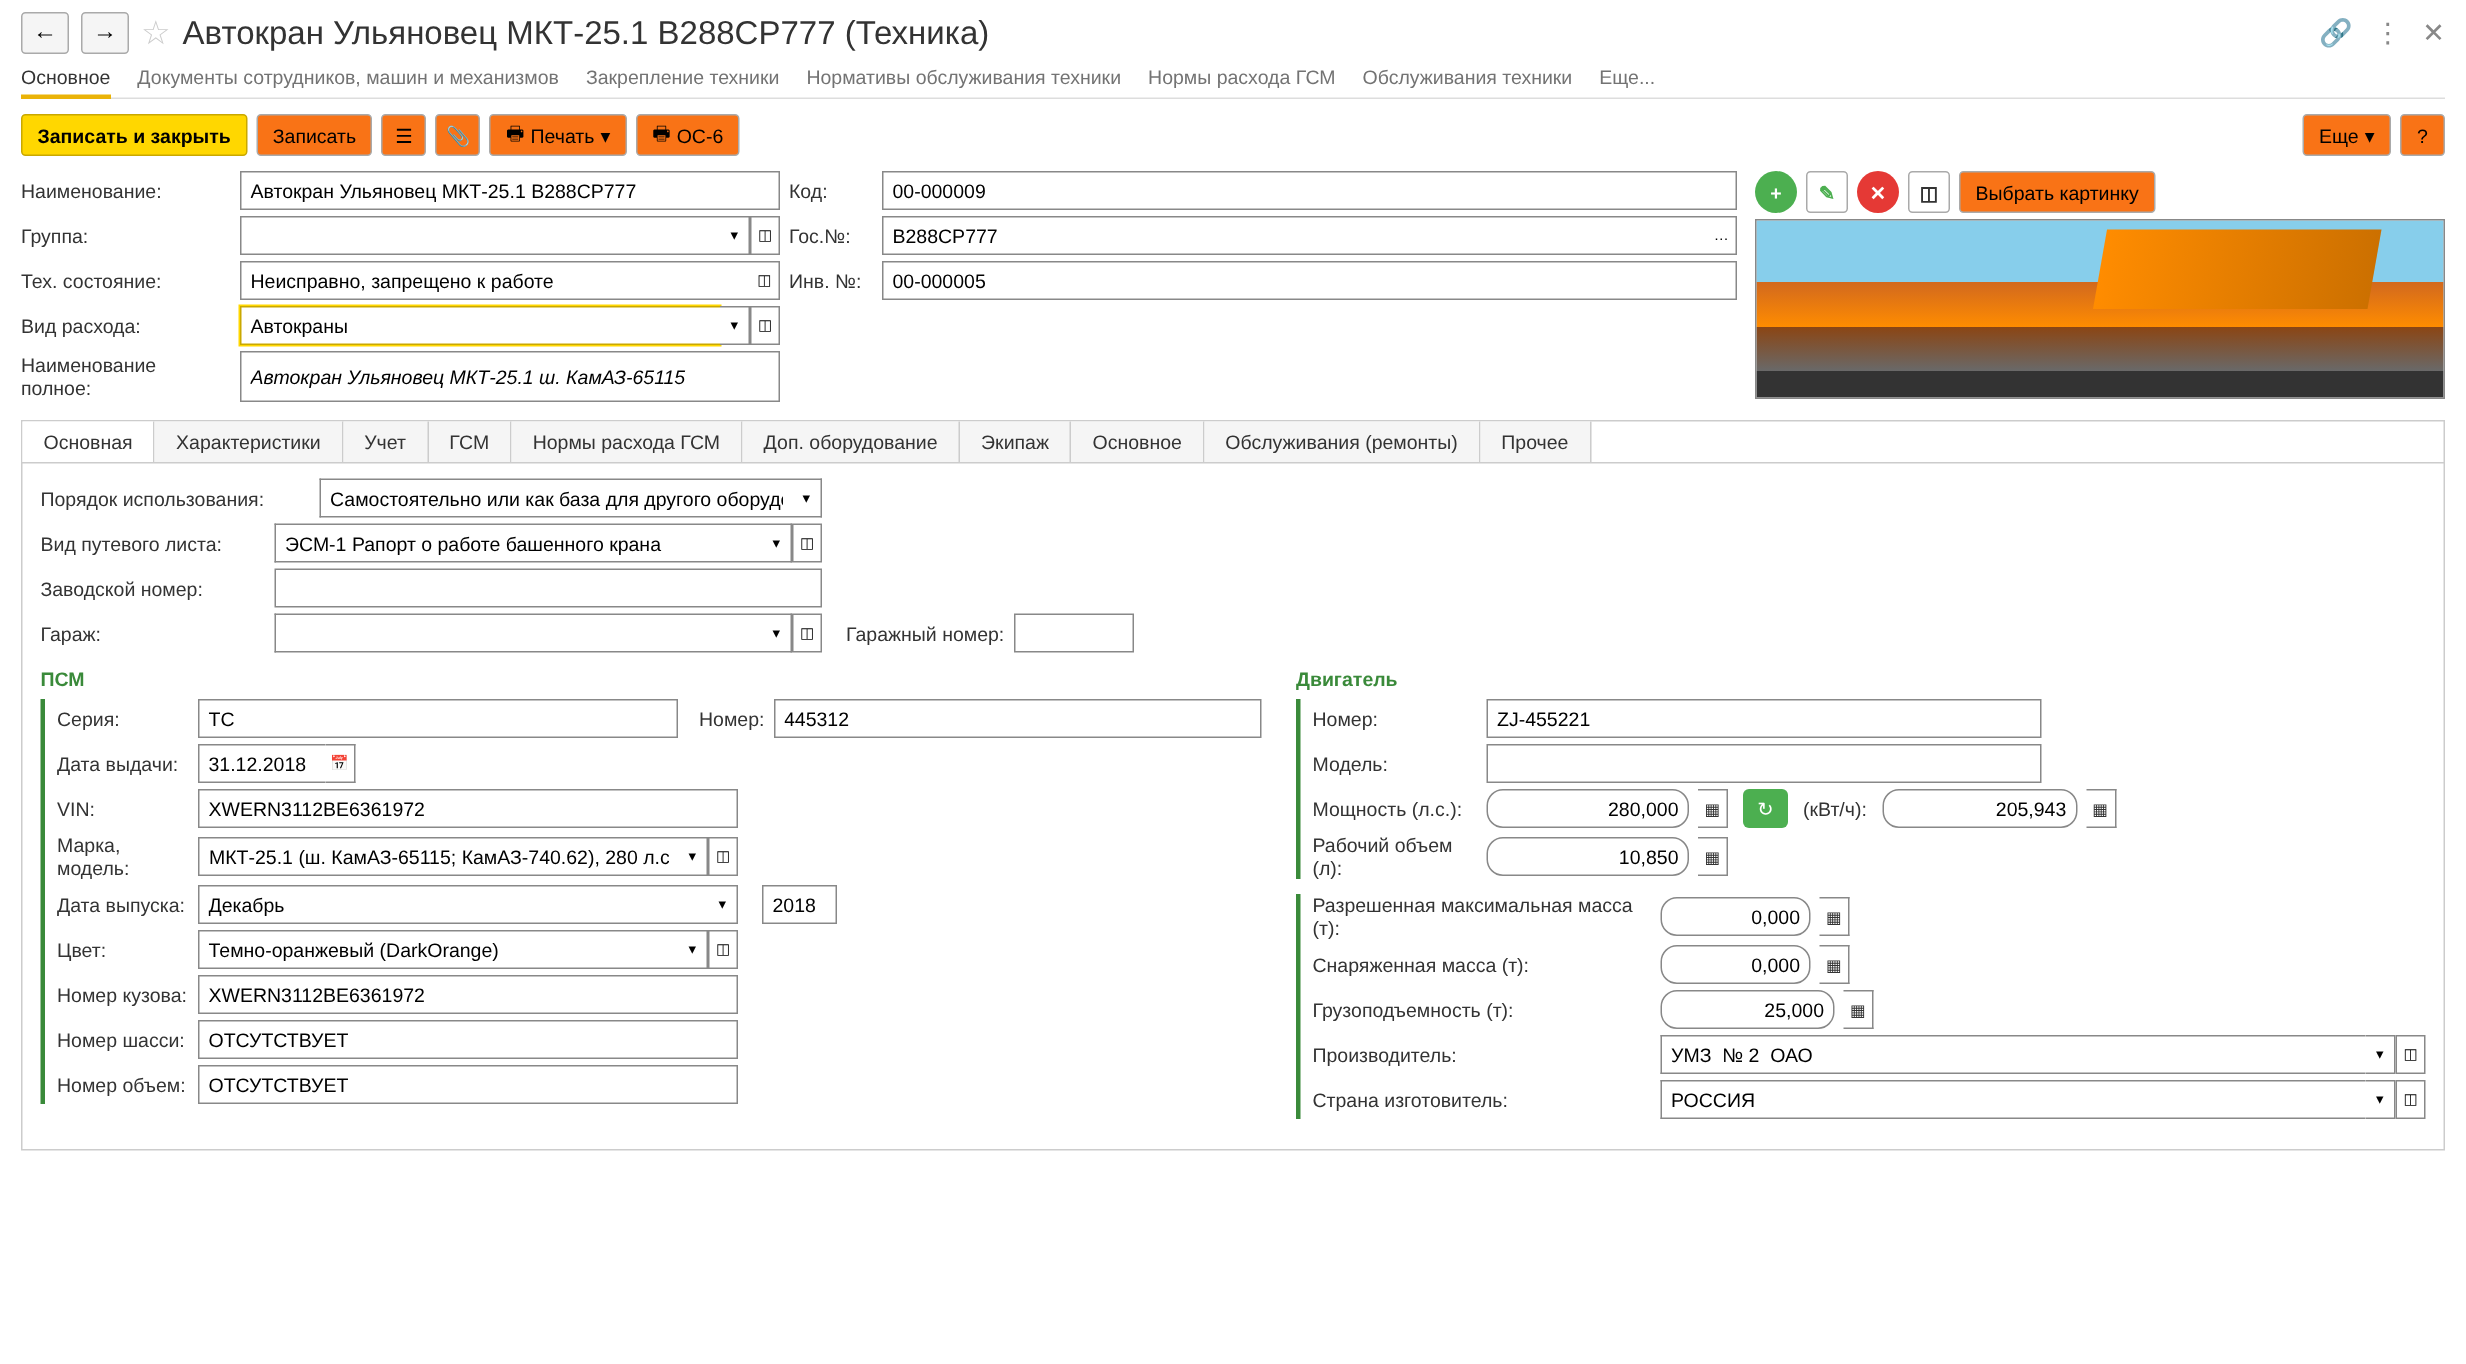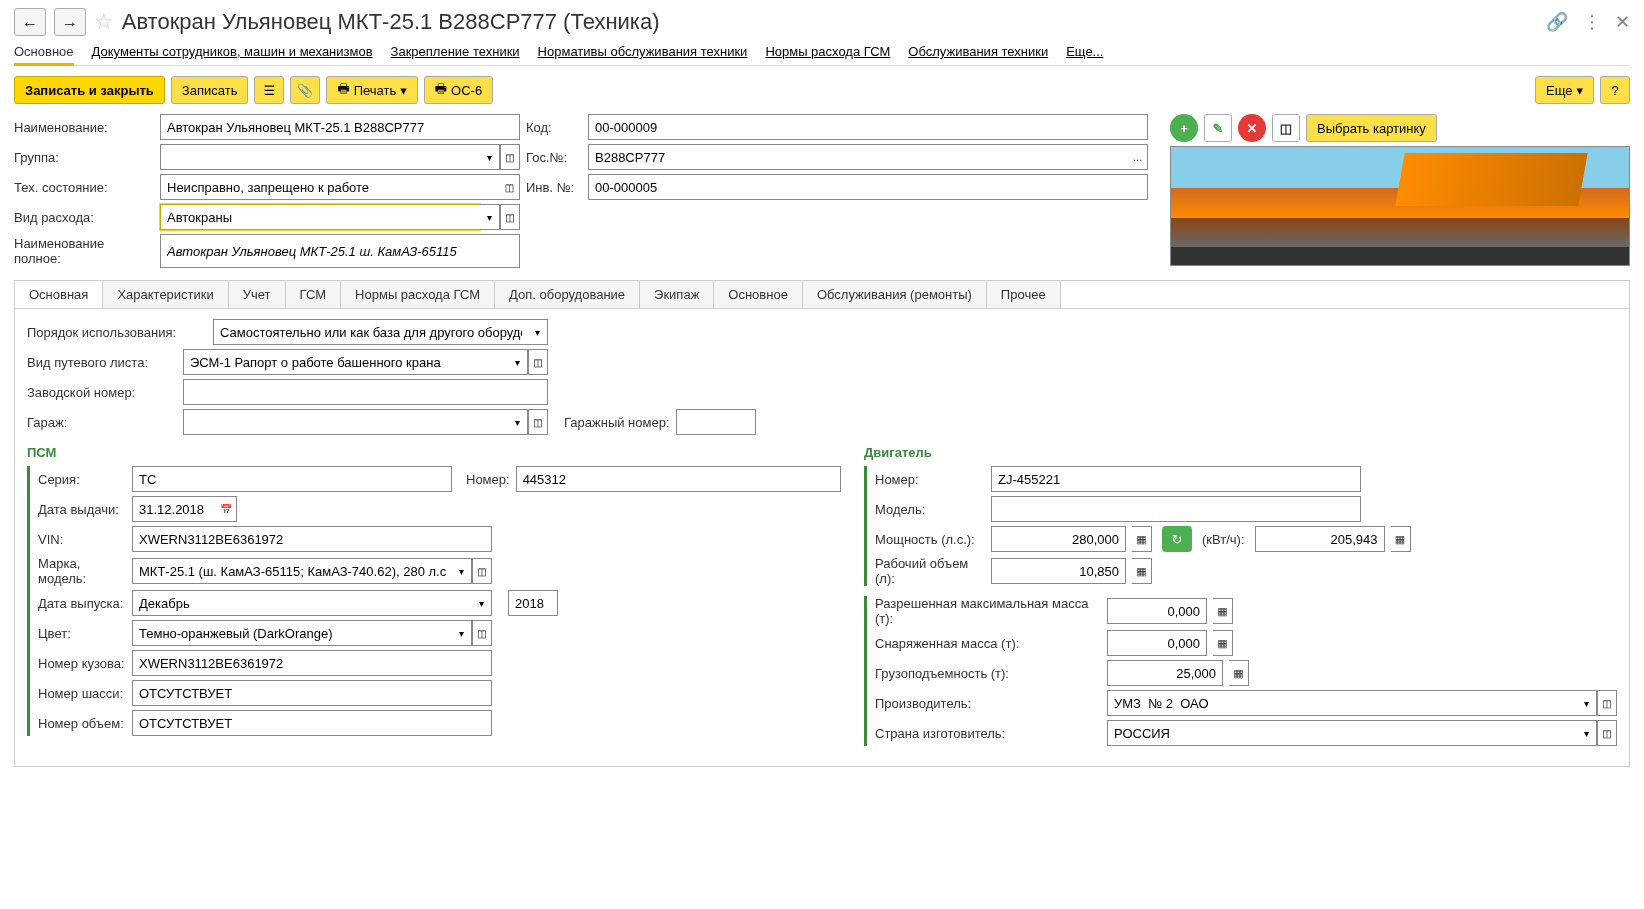--- a/index.html
+++ b/index.html
@@ -4,28 +4,28 @@
 <style>
 * { box-sizing: border-box; margin: 0; padding: 0; font-family: Arial, sans-serif; }
 body { font-size: 13px; color: #333; background: #fff; padding: 8px 14px; }
 .header { display: flex; align-items: center; gap: 8px; margin-bottom: 8px; }
 .nav-btn { width: 32px; height: 28px; border: 1px solid #aaa; background: #f5f5f5; border-radius: 3px; cursor: pointer; display: flex; align-items: center; justify-content: center; font-size: 16px; }
 .star { font-size: 22px; color: #ccc; cursor: pointer; }
 .title { font-size: 22px; color: #333; flex: 1; }
 .hdr-icons { display: flex; gap: 14px; align-items: center; }
 .hdr-ic { font-size: 18px; color: #888; cursor: pointer; }
 .navtabs { display: flex; gap: 18px; align-items: center; border-bottom: 1px solid #ddd; padding-bottom: 6px; margin-bottom: 10px; }
-.navtab { color: #000000; text-decoration: underline; cursor: pointer; }
+.navtab { color: #737373; cursor: pointer; }
 .navtab.active { color: #333; text-decoration: none; border-bottom: 3px solid #eab308; padding-bottom: 4px; margin-bottom: -7px; }
 .toolbar { display: flex; gap: 6px; align-items: flex-start; margin-bottom: 10px; }
-.btn { height: 28px; padding: 0 10px; border: 1px solid #aaa; background: #fde047; border-radius: 3px; cursor: pointer; display: inline-flex; align-items: center; gap: 4px; font-size: 13px; }
+.btn { height: 28px; padding: 0 10px; border: 1px solid #aaa; background: #f97316; border-radius: 3px; cursor: pointer; display: inline-flex; align-items: center; gap: 4px; font-size: 13px; }
 .btn.yellow { background: #ffd700; border-color: #c9a800; font-weight: bold; }
 .btn.icon { width: 30px; padding: 0; justify-content: center; }
 .spacer { flex: 1; }
-.main-row { display: flex; gap: 22px; }
+.main-row { display: flex; gap: 12px; }
 .left-col { flex: 1; }
 .right-col { width: 460px; }
 .frm { display: flex; align-items: center; margin-bottom: 4px; gap: 6px; }
 .lbl { width: 140px; color: #333; }
 .lbl-sm { width: 56px; }
 .inp { height: 26px; border: 1px solid #888; padding: 0 6px; font-size: 13px; background: #fff; }
 .inp.hl { border: 1px solid #c9a800; box-shadow: 0 0 0 1px #ffd700; }
 .combo { display: flex; }
 .combo .inp { border-right: none; }
 .combo-btn { width: 20px; height: 26px; border: 1px solid #888; background: #fff; cursor: pointer; display: flex; align-items: center; justify-content: center; font-size: 10px; border-left: none; }
@@ -42,21 +42,21 @@
 .tab { padding: 6px 14px; border-right: 1px solid #ccc; cursor: pointer; background: #f5f5f5; }
 .tab.active { background: #fff; }
 .tab-content { border: 1px solid #ccc; padding: 10px 12px; }
 .sec-head { color: #3a8a3a; font-weight: bold; margin: 6px 0 6px 0; }
 .bl { border-left: 3px solid #3a8a3a; padding-left: 8px; margin-bottom: 10px; }
 .cols { display: flex; gap: 17px; }
 .c1 { flex: 0 0 820px; }
 .c2 { flex: 1; }
 .lbl-w { width: 88px; }
 .lbl-w2 { width: 110px; }
-.num { text-align: right; }
+.num { text-align: right; border-radius: 11px; }
 .calc { width: 20px; height: 26px; border: 1px solid #888; border-left: none; background: #fff; display: flex; align-items: center; justify-content: center; font-size: 11px; }
 .refresh { width: 30px; height: 26px; background: #4caf50; color: #fff; border-radius: 4px; display: flex; align-items: center; justify-content: center; margin: 0 4px; cursor: pointer; }
 </style>
 </head>
 <body>
 
 <div class="header">
   <button class="nav-btn">←</button>
   <button class="nav-btn">→</button>
   <span class="star">☆</span>

